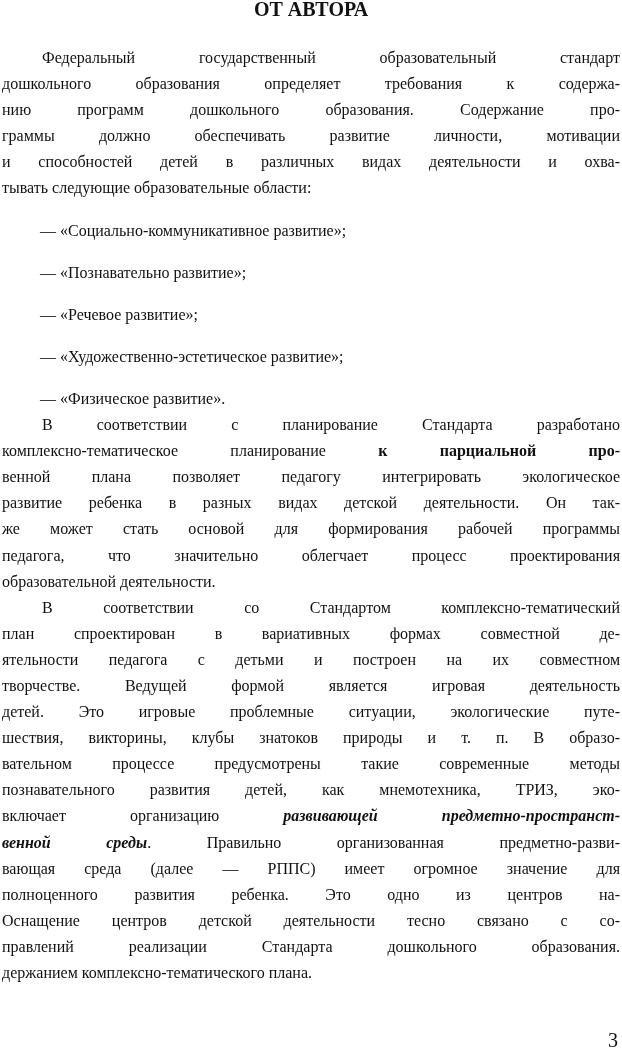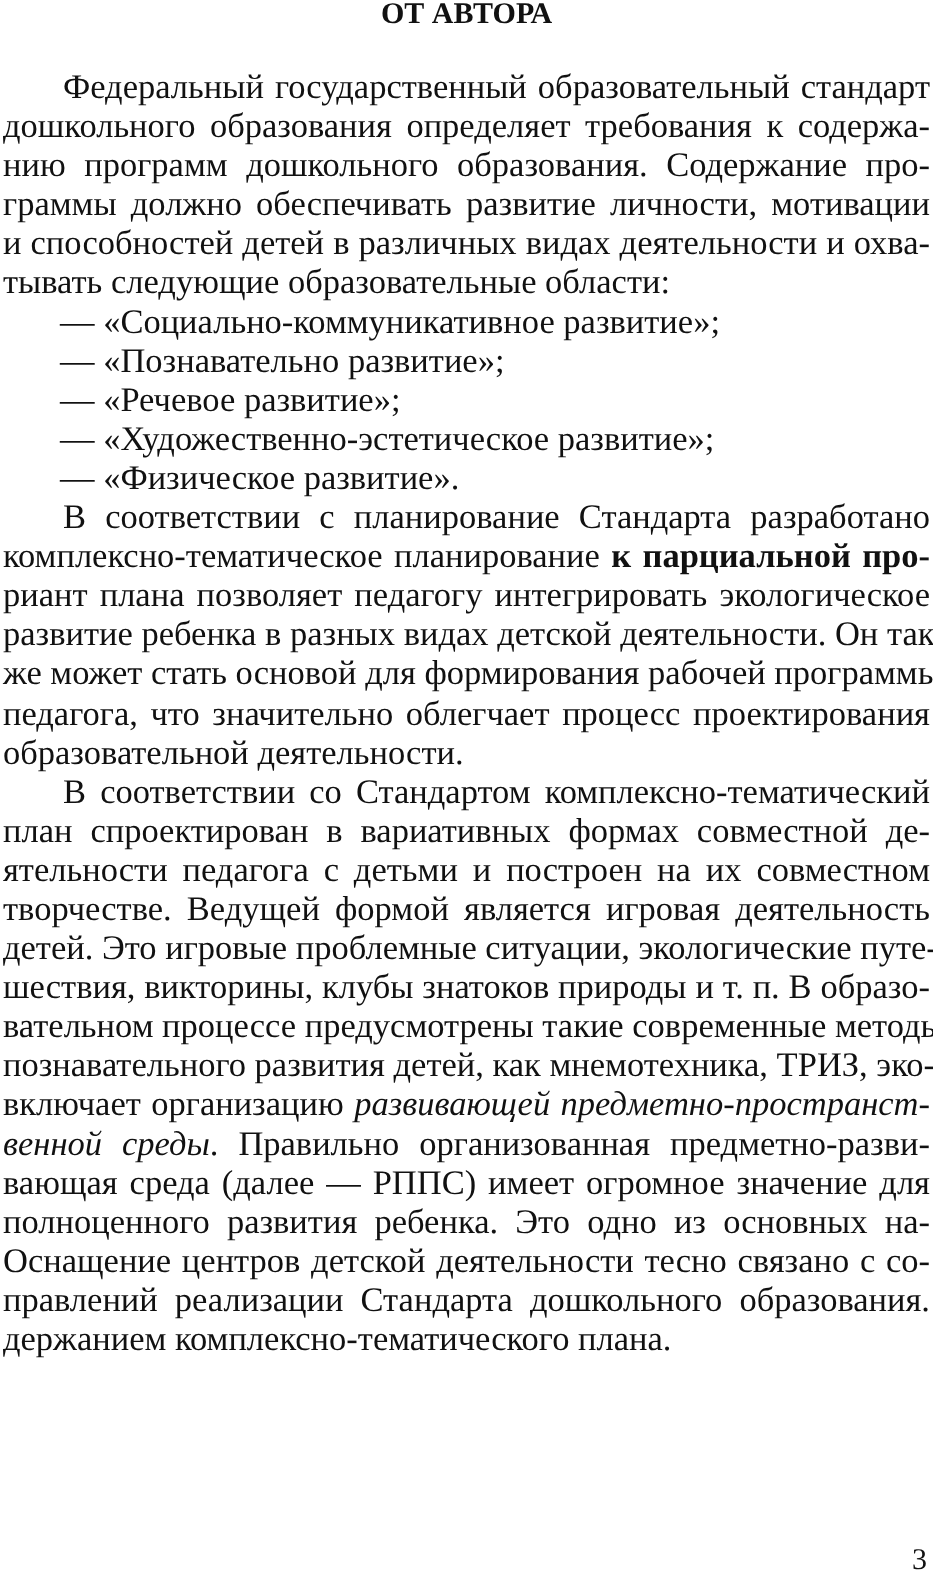--- a/index.html
+++ b/index.html
@@ -7,31 +7,31 @@
     width: 622px; height: 1053px; position: relative; overflow: hidden;
     font-family: "Liberation Serif", "DejaVu Serif", serif;
     color: #111111;
   }
   .title {
     position: absolute; top: -3px; left: 0; width: 622px;
     text-align: center; font-weight: bold; font-size: 20px; line-height: 24px;
   }
   .body-text {
     position: absolute; top: 45px; left: 2px; width: 618px;
-    font-size: 23px; line-height: 26.1px;
+    font-size: 16px; line-height: 26.1px;
   }
   .line {
     display: block; height: 26.1px; white-space: nowrap;
     text-align: justify; text-align-last: justify;
   }
   .line.last { text-align-last: left; }
   .line.indent { padding-left: 40px; }
-  .line.dash { padding-left: 38px; text-align-last: left; }
+  .line.dash { padding-left: 38px; text-align-last: left; margin-top: 16px; }
   .b { font-weight: bold; }
-  .bi { font-weight: normal; font-style: italic; margin-top: 14px; }
+  .bi { font-weight: bold; font-style: italic; margin-top: 14px; }
   .page-number {
     position: absolute; top: 1028px; right: 4px; font-size: 20px; line-height: 24px;
   }
 </style>
 </head>
 <body>
 
 <div class="title">ОТ АВТОРА</div>
 
 <div class="body-text">
@@ -49,21 +49,21 @@
     <span class="line dash">— «Социально-коммуникативное развитие»;</span>
     <span class="line dash">— «Познавательно развитие»;</span>
     <span class="line dash">— «Речевое развитие»;</span>
     <span class="line dash">— «Художественно-эстетическое развитие»;</span>
     <span class="line dash">— «Физическое развитие».</span>
   </div>
 
   <div>
     <span class="line indent">В соответствии с планирование Стандарта разработано</span>
     <span class="line"><span>комплексно-тематическое планирование </span><span class="b">к парциальной про-</span></span>
-    <span class="line">риант плана позволяет педагогу интегрировать экологическое</span>
+    <span class="line">венной плана позволяет педагогу интегрировать экологическое</span>
     <span class="line">развитие ребенка в разных видах детской деятельности. Он так-</span>
     <span class="line">же может стать основой для формирования рабочей программы</span>
     <span class="line">педагога, что значительно облегчает процесс проектирования</span>
     <span class="line last">образовательной деятельности.</span>
   </div>
 
   <div>
     <span class="line indent">В соответствии со Стандартом комплексно-тематический</span>
     <span class="line">план спроектирован в вариативных формах совместной де-</span>
     <span class="line">ятельности педагога с детьми и построен на их совместном</span>
@@ -71,20 +71,20 @@
     <span class="line">детей. Это игровые проблемные ситуации, экологические путе-</span>
     <span class="line">шествия, викторины, клубы знатоков природы и т. п. В образо-</span>
     <span class="line">вательном процессе предусмотрены такие современные методы</span>
     <span class="line">познавательного развития детей, как мнемотехника, ТРИЗ, эко-</span>
   </div>
 
   <div>
     <span class="line"><span>включает организацию </span><span class="bi">развивающей предметно-пространст-</span></span>
     <span class="line"><span class="bi">венной среды</span><span>. Правильно организованная предметно-разви-</span></span>
     <span class="line">вающая среда (далее — РППС) имеет огромное значение для</span>
-    <span class="line">полноценного развития ребенка. Это одно из основных на-</span>
+    <span class="line">полноценного развития ребенка. Это одно из центров на-</span>
     <span class="line">Оснащение центров детской деятельности тесно связано с со-</span>
     <span class="line">правлений реализации Стандарта дошкольного образования.</span>
     <span class="line last">держанием комплексно-тематического плана.</span>
   </div>
 </div>
 
 <div class="page-number">3</div>
 
 </body></html>

